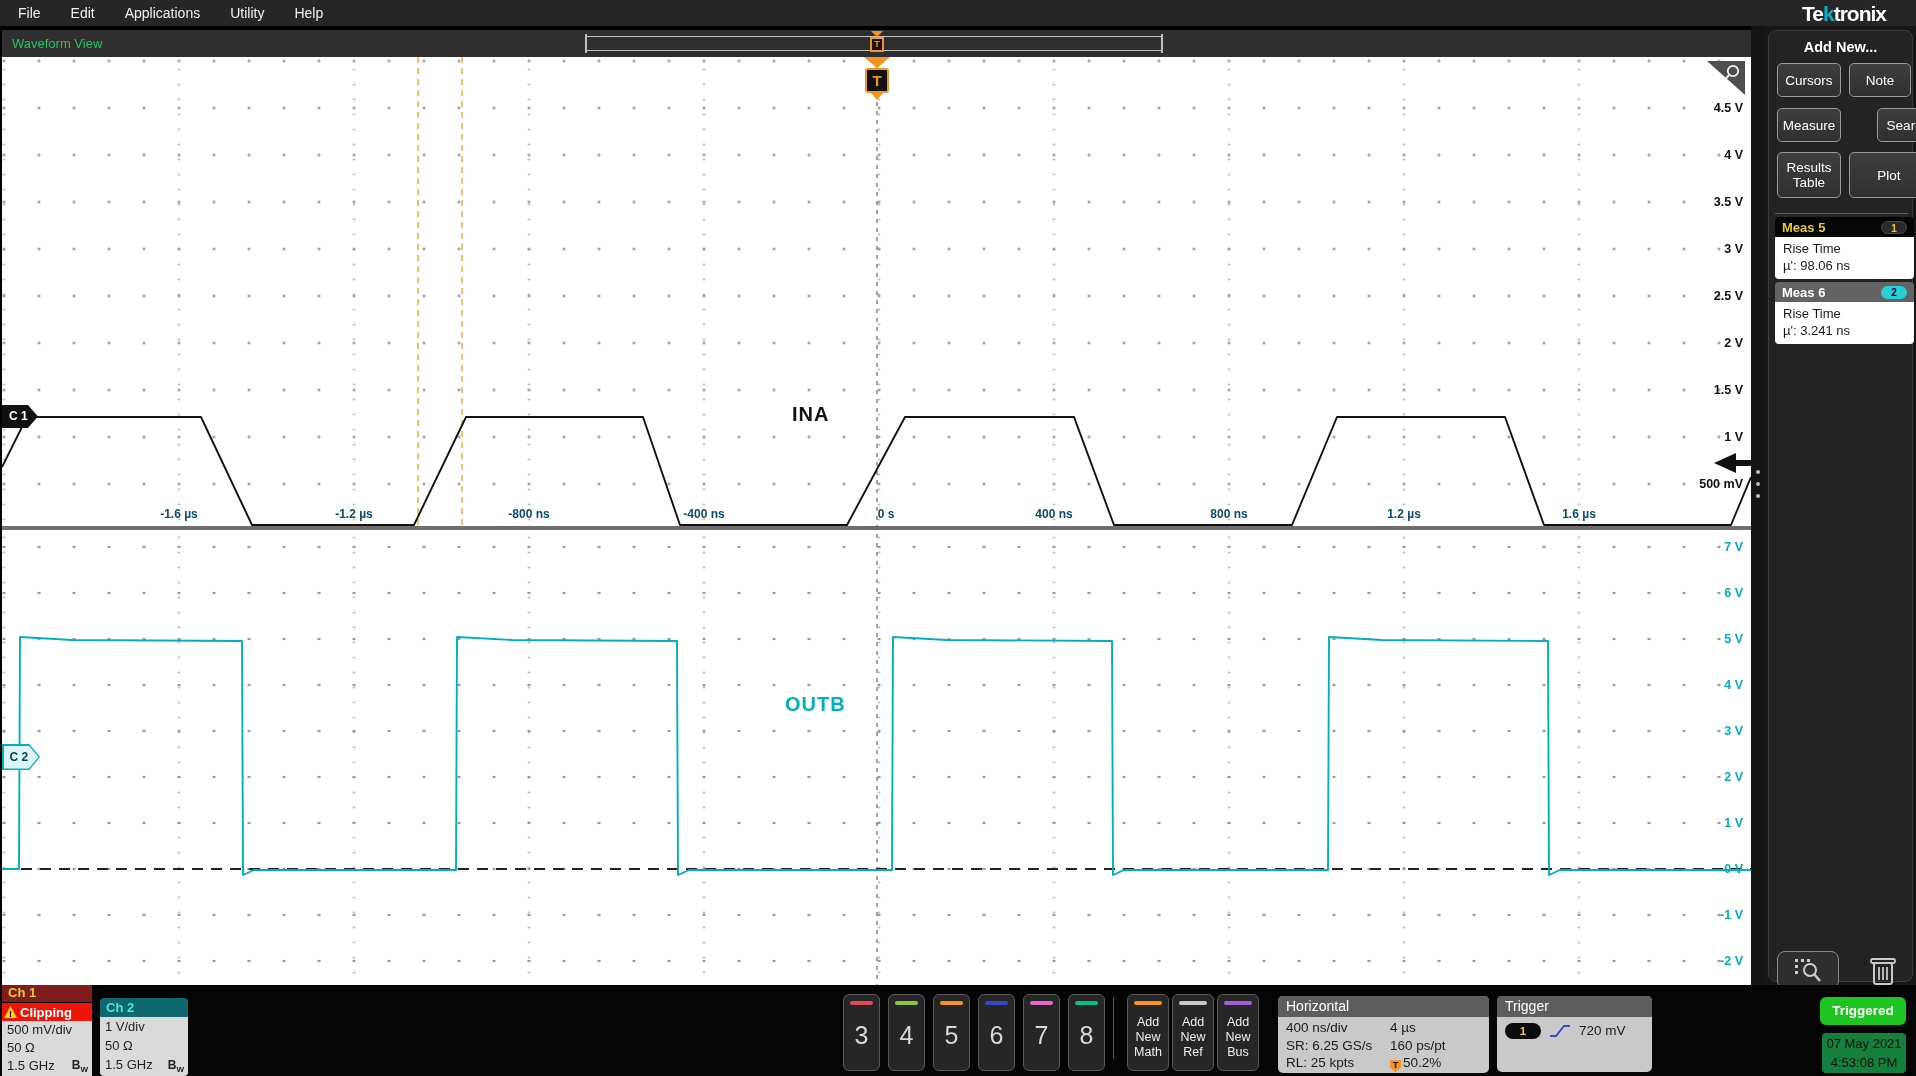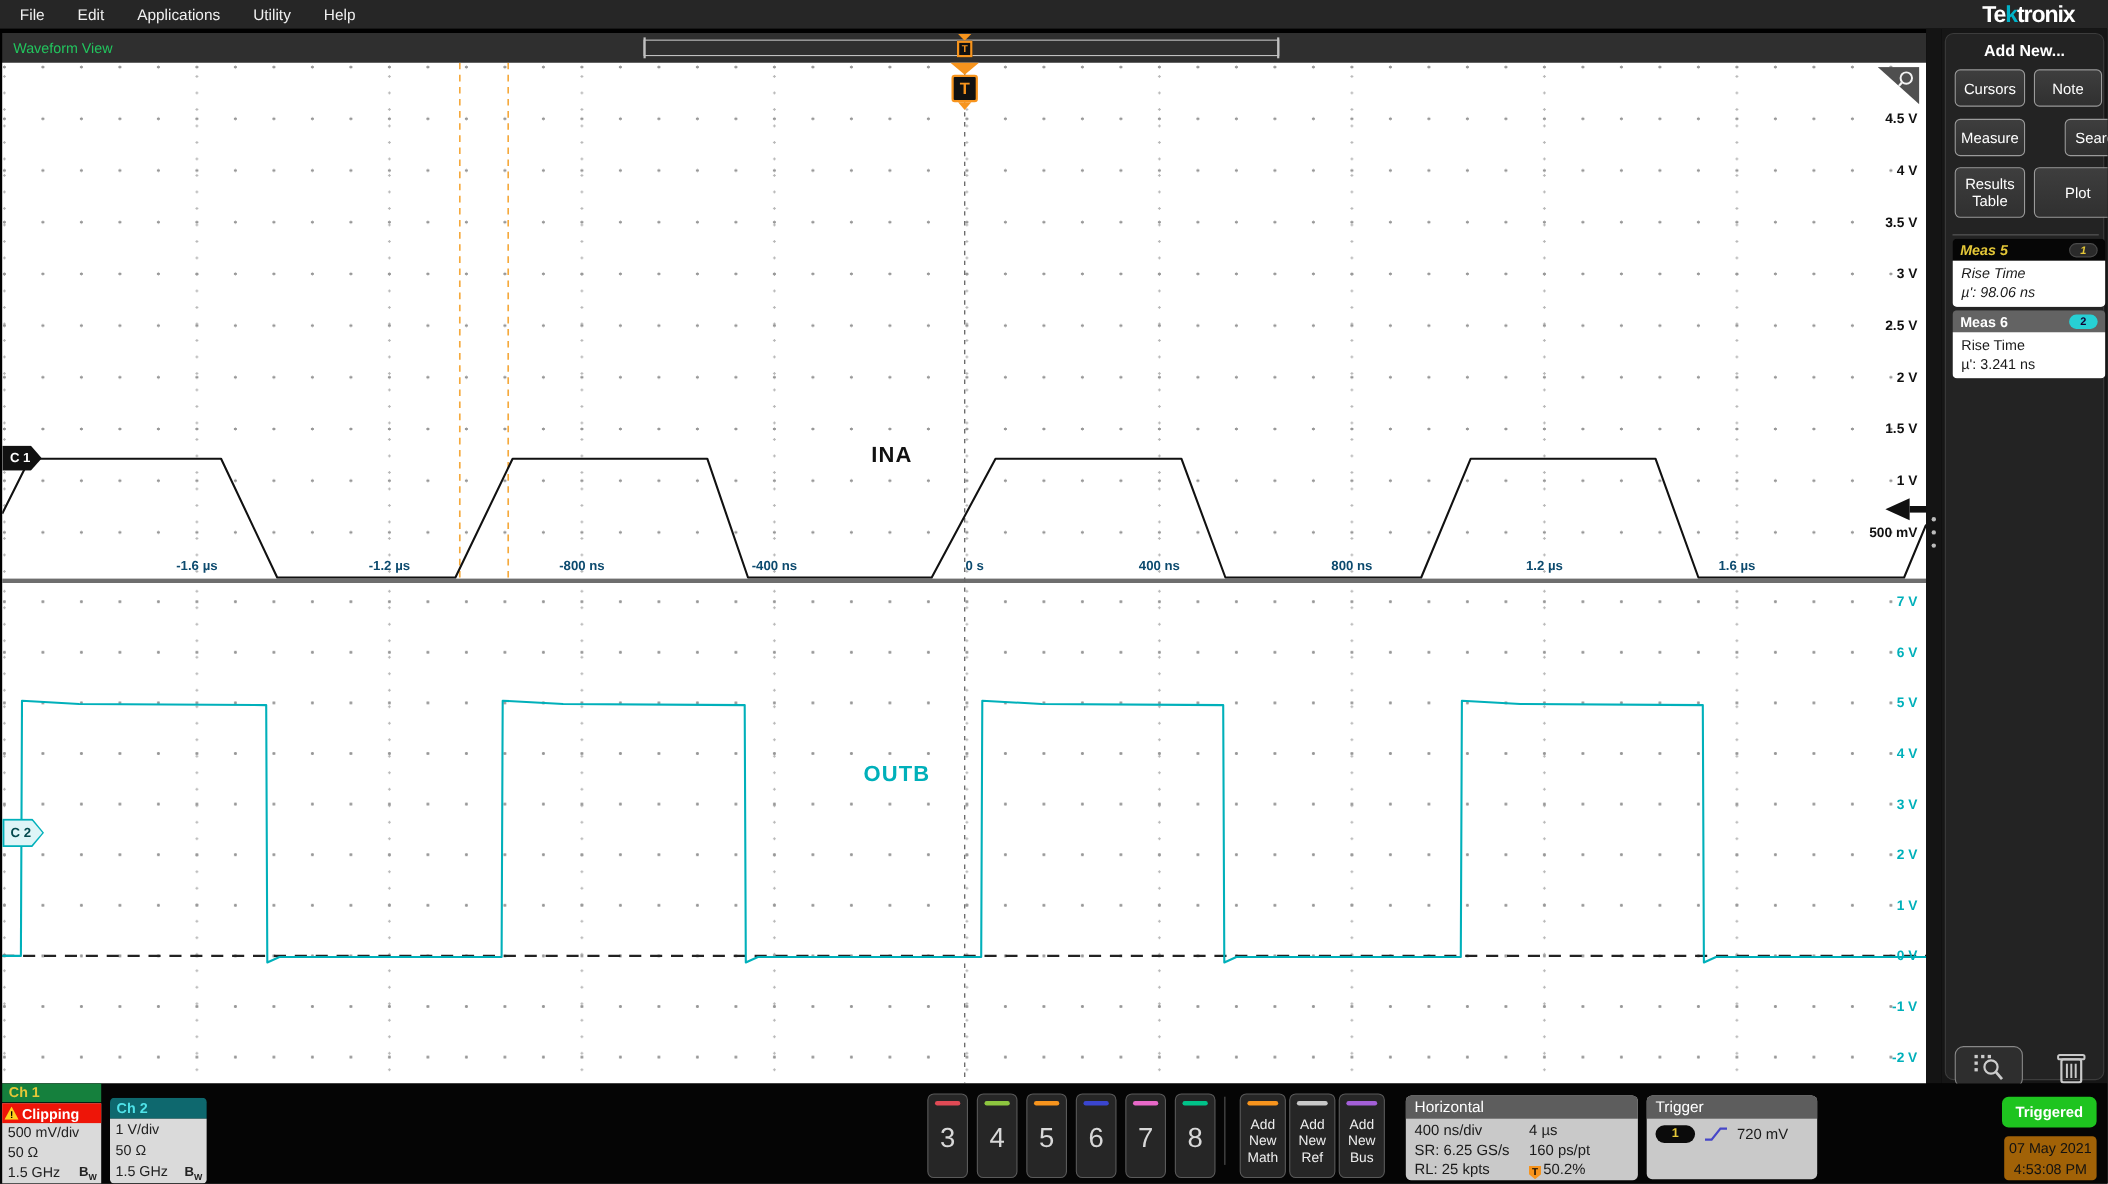--- a/index.html
+++ b/index.html
@@ -64,34 +64,34 @@
   #addnew { position:absolute; top:8px; width:100%; text-align:center; color:#fff; font-size:14.5px; font-weight:bold; }
   .sbtn { position:absolute; background:linear-gradient(#3e3e3e,#303030); border:1px solid #9a9a9a; border-radius:5px; color:#fff; font-size:13.5px; display:flex; align-items:center; justify-content:center; text-align:center; line-height:15px; cursor:pointer; }
   #btn-cursors { left:8px;  top:32px;  width:64px; height:34px; }
   #btn-note    { left:80px; top:32px;  width:62px; height:34px; }
   #btn-measure { left:8px;  top:77px;  width:64px; height:34px; }
   #btn-search  { left:80px; top:77px;  width:62px; height:34px;margin-left:28px; }
   #btn-results { left:8px;  top:121px; width:64px; height:46px; }
   #btn-plot    { left:80px; top:121px; width:80px; height:46px; }
   #sidehr { position:absolute; left:6px; top:182px; width:133px; height:1px; background:#5a5a5a; }
   .meas { position:absolute; left:6px; width:139px; border-radius:4px; overflow:hidden; }
-  #meas5 { top:186px;font-style:italic; } #meas6 { top:251px; }
+  #meas5 { top:186px; } #meas6 { top:251px; }
   .meas .mhdr { height:20px; padding:2px 7px; font-size:13px; font-weight:bold; display:flex; justify-content:space-between; align-items:center; }
   #meas5 .mhdr { background:#060606; color:#e5c838; }
   #meas6 .mhdr { background:#636363; color:#fff; }
   .mbadge { width:26px; height:13px; border-radius:7px; font-size:10px; font-weight:bold; text-align:center; line-height:13px; }
   #meas5 .mbadge { background:#2a2a2a; color:#e5c838; border:1px solid #4a4a4a; }
   #meas6 .mbadge { background:#27d0d4; color:#103; }
   .meas .mbody { background:#ffffff; color:#1a1a1a; font-size:13px; padding:3px 8px 5px; line-height:17px; }
   #zoomsel-btn { position:absolute; left:8px; top:920px; width:62px; height:38px; background:#2e2e2e; border:1px solid #888; border-radius:8px; display:flex; align-items:center; justify-content:center; cursor:pointer; }
   #trash-btn { position:absolute; left:92px; top:922px; width:44px; height:36px; display:flex; align-items:center; justify-content:center; cursor:pointer; }
 
   
   #bottombar { position:absolute; left:0; top:985px; width:1916px; height:91px; background:#050505; }
-  #ch1hdr { position:absolute; left:2px; top:0; width:90px; height:17px; background:#15803d; color:#e5c838; font-size:13px; font-weight:bold; padding-left:6px; }
+  #ch1hdr { position:absolute; left:2px; top:0; width:90px; height:17px; background:#7f1d1d; color:#e5c838; font-size:13px; font-weight:bold; padding-left:6px; }
   #ch1body { position:absolute; left:2px; top:18px; width:90px; height:73px; background:#dadada; font-size:13px; color:#222; }
   #cliprow { height:18px; background:#ee1508; color:#fff; font-weight:bold; display:flex; align-items:center; gap:3px; padding-left:2px; }
   .chrow { padding-left:5px; line-height:18px; }
   #ch2box { position:absolute; left:100px; top:13px; width:88px; height:78px; border-radius:4px; overflow:hidden; }
   #ch2hdr { height:19px; background:#0e686e; color:#4fe3e9; font-size:13px; font-weight:bold; padding:2px 0 0 6px; }
   #ch2body { height:59px; background:#dadada; font-size:13px; color:#222; }
   #ch2body .chrow { line-height:19px; }
   .bw { position:absolute; right:4px; bottom:2px; font-size:12px; font-weight:bold; color:#222; }
   .bw sub { font-size:8px; }
 
@@ -108,21 +108,21 @@
   .panel .bd { padding:2px 8px 0; font-size:13.5px; color:#1a1a1a; line-height:17.5px; }
   #horiz { left:1278px; width:211px; height:77px; }
   #horiz .c2 { position:absolute; left:112px; }
   #trigpanel { left:1497px; width:155px; height:76px; }
   #trigrow { display:flex; align-items:center; gap:8px; margin-top:3px; }
   #trigsrc { width:36px; height:16px; background:#0b0b0b; border-radius:8px; color:#e5c838; font-size:11.5px; font-weight:bold; text-align:center; line-height:16px; }
   #acqpanel { left:1658px; width:154px; height:76px; }
   #acqrow1 { display:flex; justify-content:space-between; }
   .minit { display:inline-block; width:11px; height:12px; background:#f7941d; clip-path:polygon(0 0,100% 0,100% 62%,50% 100%,0 62%); color:#000; font-size:9px; font-weight:bold; text-align:center; line-height:10px; vertical-align:-1px; margin-right:2px; }
   #triggered { position:absolute; left:1820px; top:12px; width:86px; height:28px; background:#1ec41f; border-radius:6px; color:#fff; font-size:13.5px; font-weight:bold; text-align:center; line-height:28px; }
-  #datebox { position:absolute; left:1822px; top:48px; width:84px; height:40px; background:#a16207; border-radius:4px; color:#111; font-size:13px; text-align:center; line-height:19px; padding-top:1px; }
+  #datebox { position:absolute; left:1822px; top:48px; width:84px; height:40px; background:#15803d; border-radius:4px; color:#111; font-size:13px; text-align:center; line-height:19px; padding-top:1px; }
 </style>
 </head>
 <body>
 
 <div id="menubar">
     <div class="menu-item">File</div>
     <div class="menu-item">Edit</div>
     <div class="menu-item">Applications</div>
     <div class="menu-item">Utility</div>
     <div class="menu-item">Help</div>

